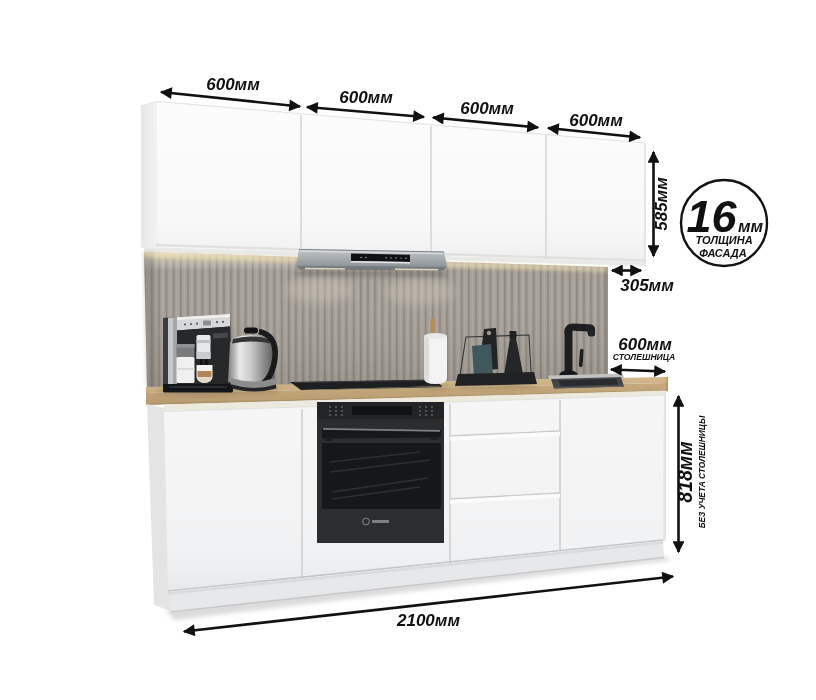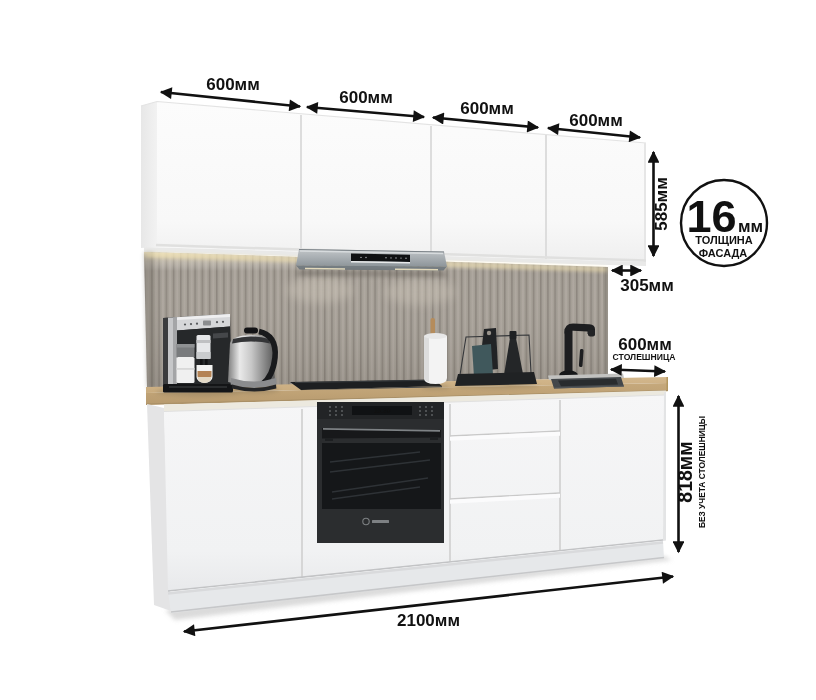--- a/index.html
+++ b/index.html
@@ -1,17 +1,17 @@
 <!DOCTYPE html>
 <html><head>
 <meta charset="utf-8">
 <style>
   html,body{margin:0;padding:0;background:#ffffff;}
   .page{width:816px;height:700px;position:relative;overflow:hidden;background:#1d4ed8;
-        font-family:"Liberation Sans", sans-serif;}
+        font-family:"Liberation Sans", sans-serif;font-style:italic;}
   svg{position:absolute;left:0;top:0;}
   text{font-family:"Liberation Sans", sans-serif;fill:#111;}
 </style>
 </head>
 <body>
 <div class="page">
 <svg width="816" height="700" viewBox="0 0 816 700">
 <defs>
   <marker id="ah" viewBox="0 0 10 10" refX="9" refY="5" markerWidth="6.2" markerHeight="4.6" orient="auto-start-reverse" markerUnits="strokeWidth">
     <path d="M0,0 L10,5 L0,10 z" fill="#111"></path>

